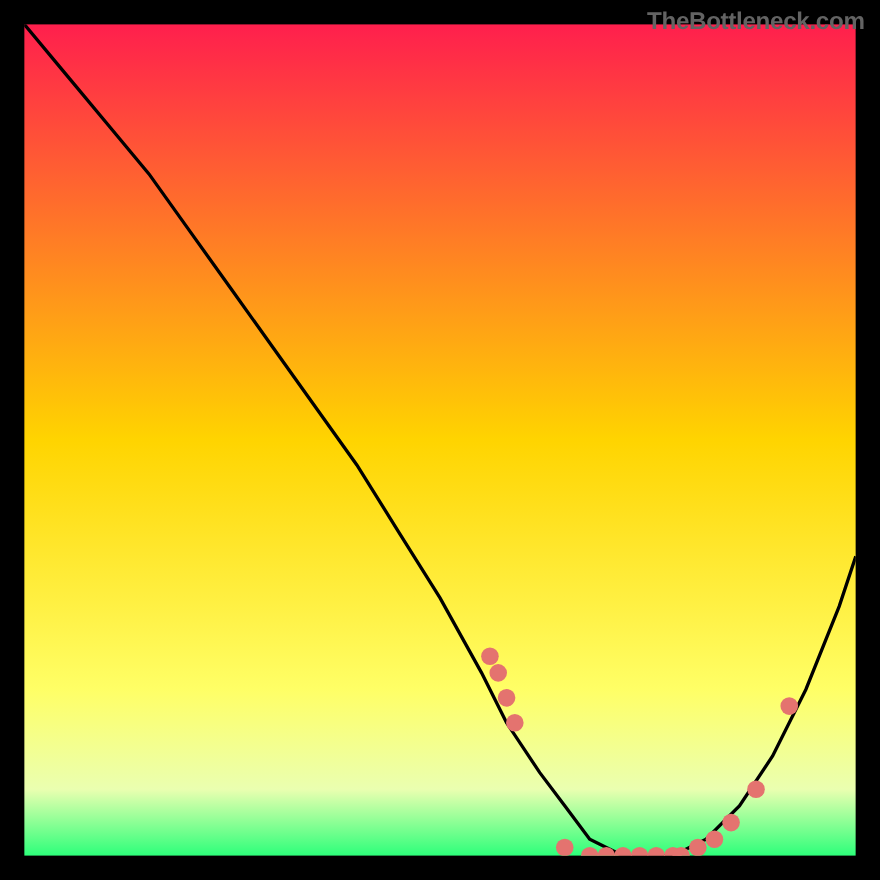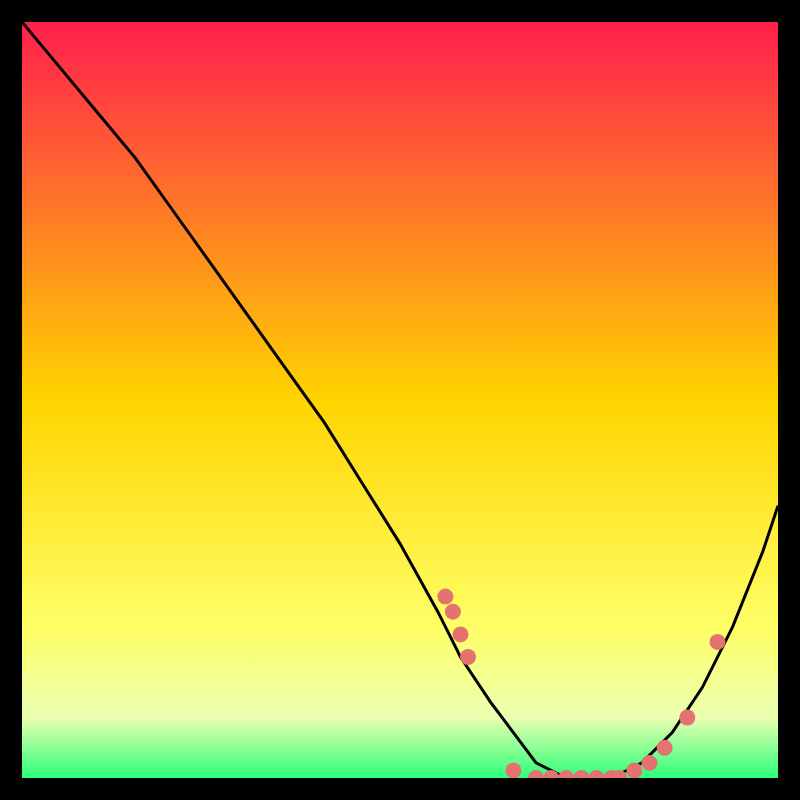--- a/index.html
+++ b/index.html
@@ -31,20 +31,21 @@
     left: 22px;
     top: 22px;
     width: 756px;
     height: 756px;
   }
 </style>
 </head>
 <body>
 
 <div class="container">
+  <div class="watermark">TheBottleneck.com</div>
   <svg class="plot" viewBox="0 0 756 756" preserveAspectRatio="none">
     <defs>
       <linearGradient id="bg-grad" x1="0" y1="0" x2="0" y2="1">
           <stop offset="0%" stop-color="#ff1f4d"></stop>
           <stop offset="50%" stop-color="#ffd400"></stop>
           <stop offset="80%" stop-color="#ffff66"></stop>
           <stop offset="92%" stop-color="#eaffb0"></stop>
           <stop offset="100%" stop-color="#2dff7a"></stop>
         </linearGradient>
     </defs>

